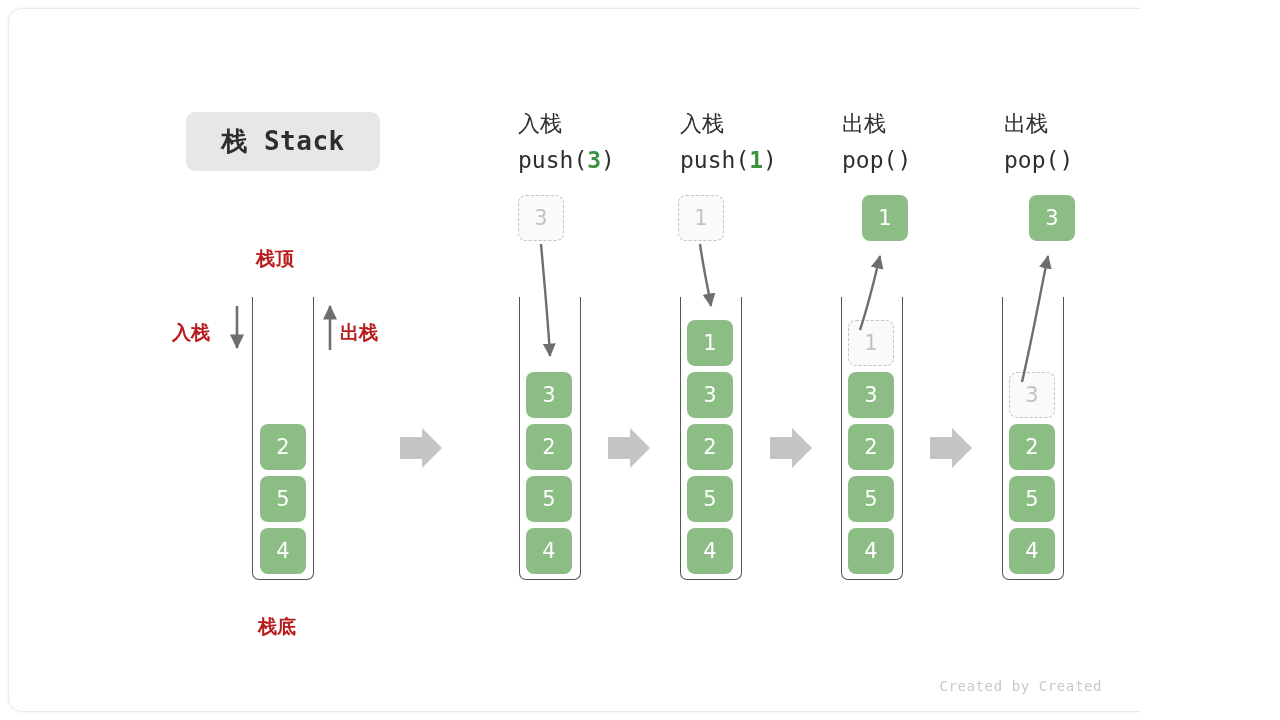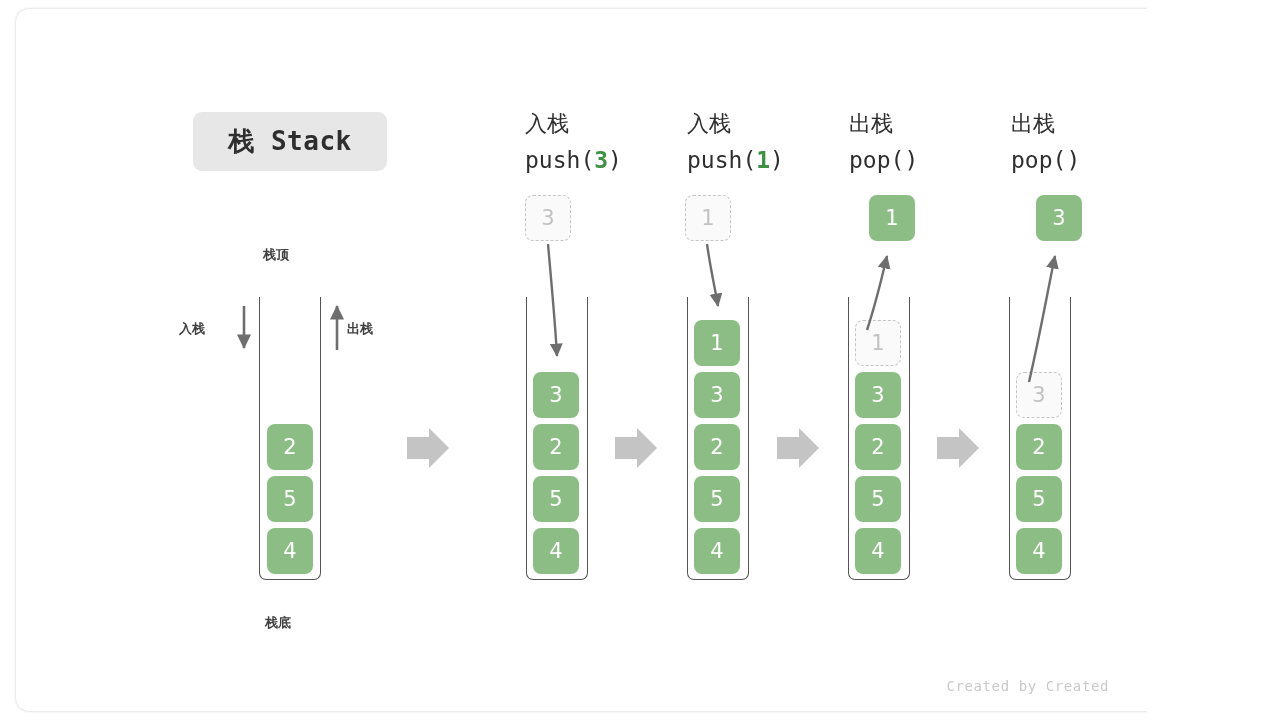--- a/index.html
+++ b/index.html
@@ -8,21 +8,20 @@
     width: 1280px; height: 720px;
     background: #ffffff;
     font-family: "DejaVu Sans", "Liberation Sans", sans-serif;
   }
 
   #canvas {
     position: relative;
     width: 1140px; height: 720px;
     overflow: hidden;
     background: #ffffff;
-    margin-left: 7px;
   }
 
   
   .card-frame {
     position: absolute;
     left: 8px; top: 8px;
     width: 1264px; height: 704px;
     background: #ffffff;
     border: 1px solid #ebebeb;
     border-radius: 14px;
@@ -90,22 +89,22 @@
   }
   .cell.ghost {
     background: #fafafa;
     color: #c2c2c2;
     border: 1.6px dashed #c4c4c4;
   }
 
   
   .side-label {
     position: absolute;
-    color: #404040;
-    font-size: 13px;
+    color: #b91c1c;
+    font-size: 19px;
     font-weight: bold;
     white-space: nowrap;
     font-family: "DejaVu Sans", "Liberation Sans", sans-serif;
   }
 
   
   .credit {
     position: absolute;
     right: 38px; bottom: 26px;
     color: #c9c9c9;

